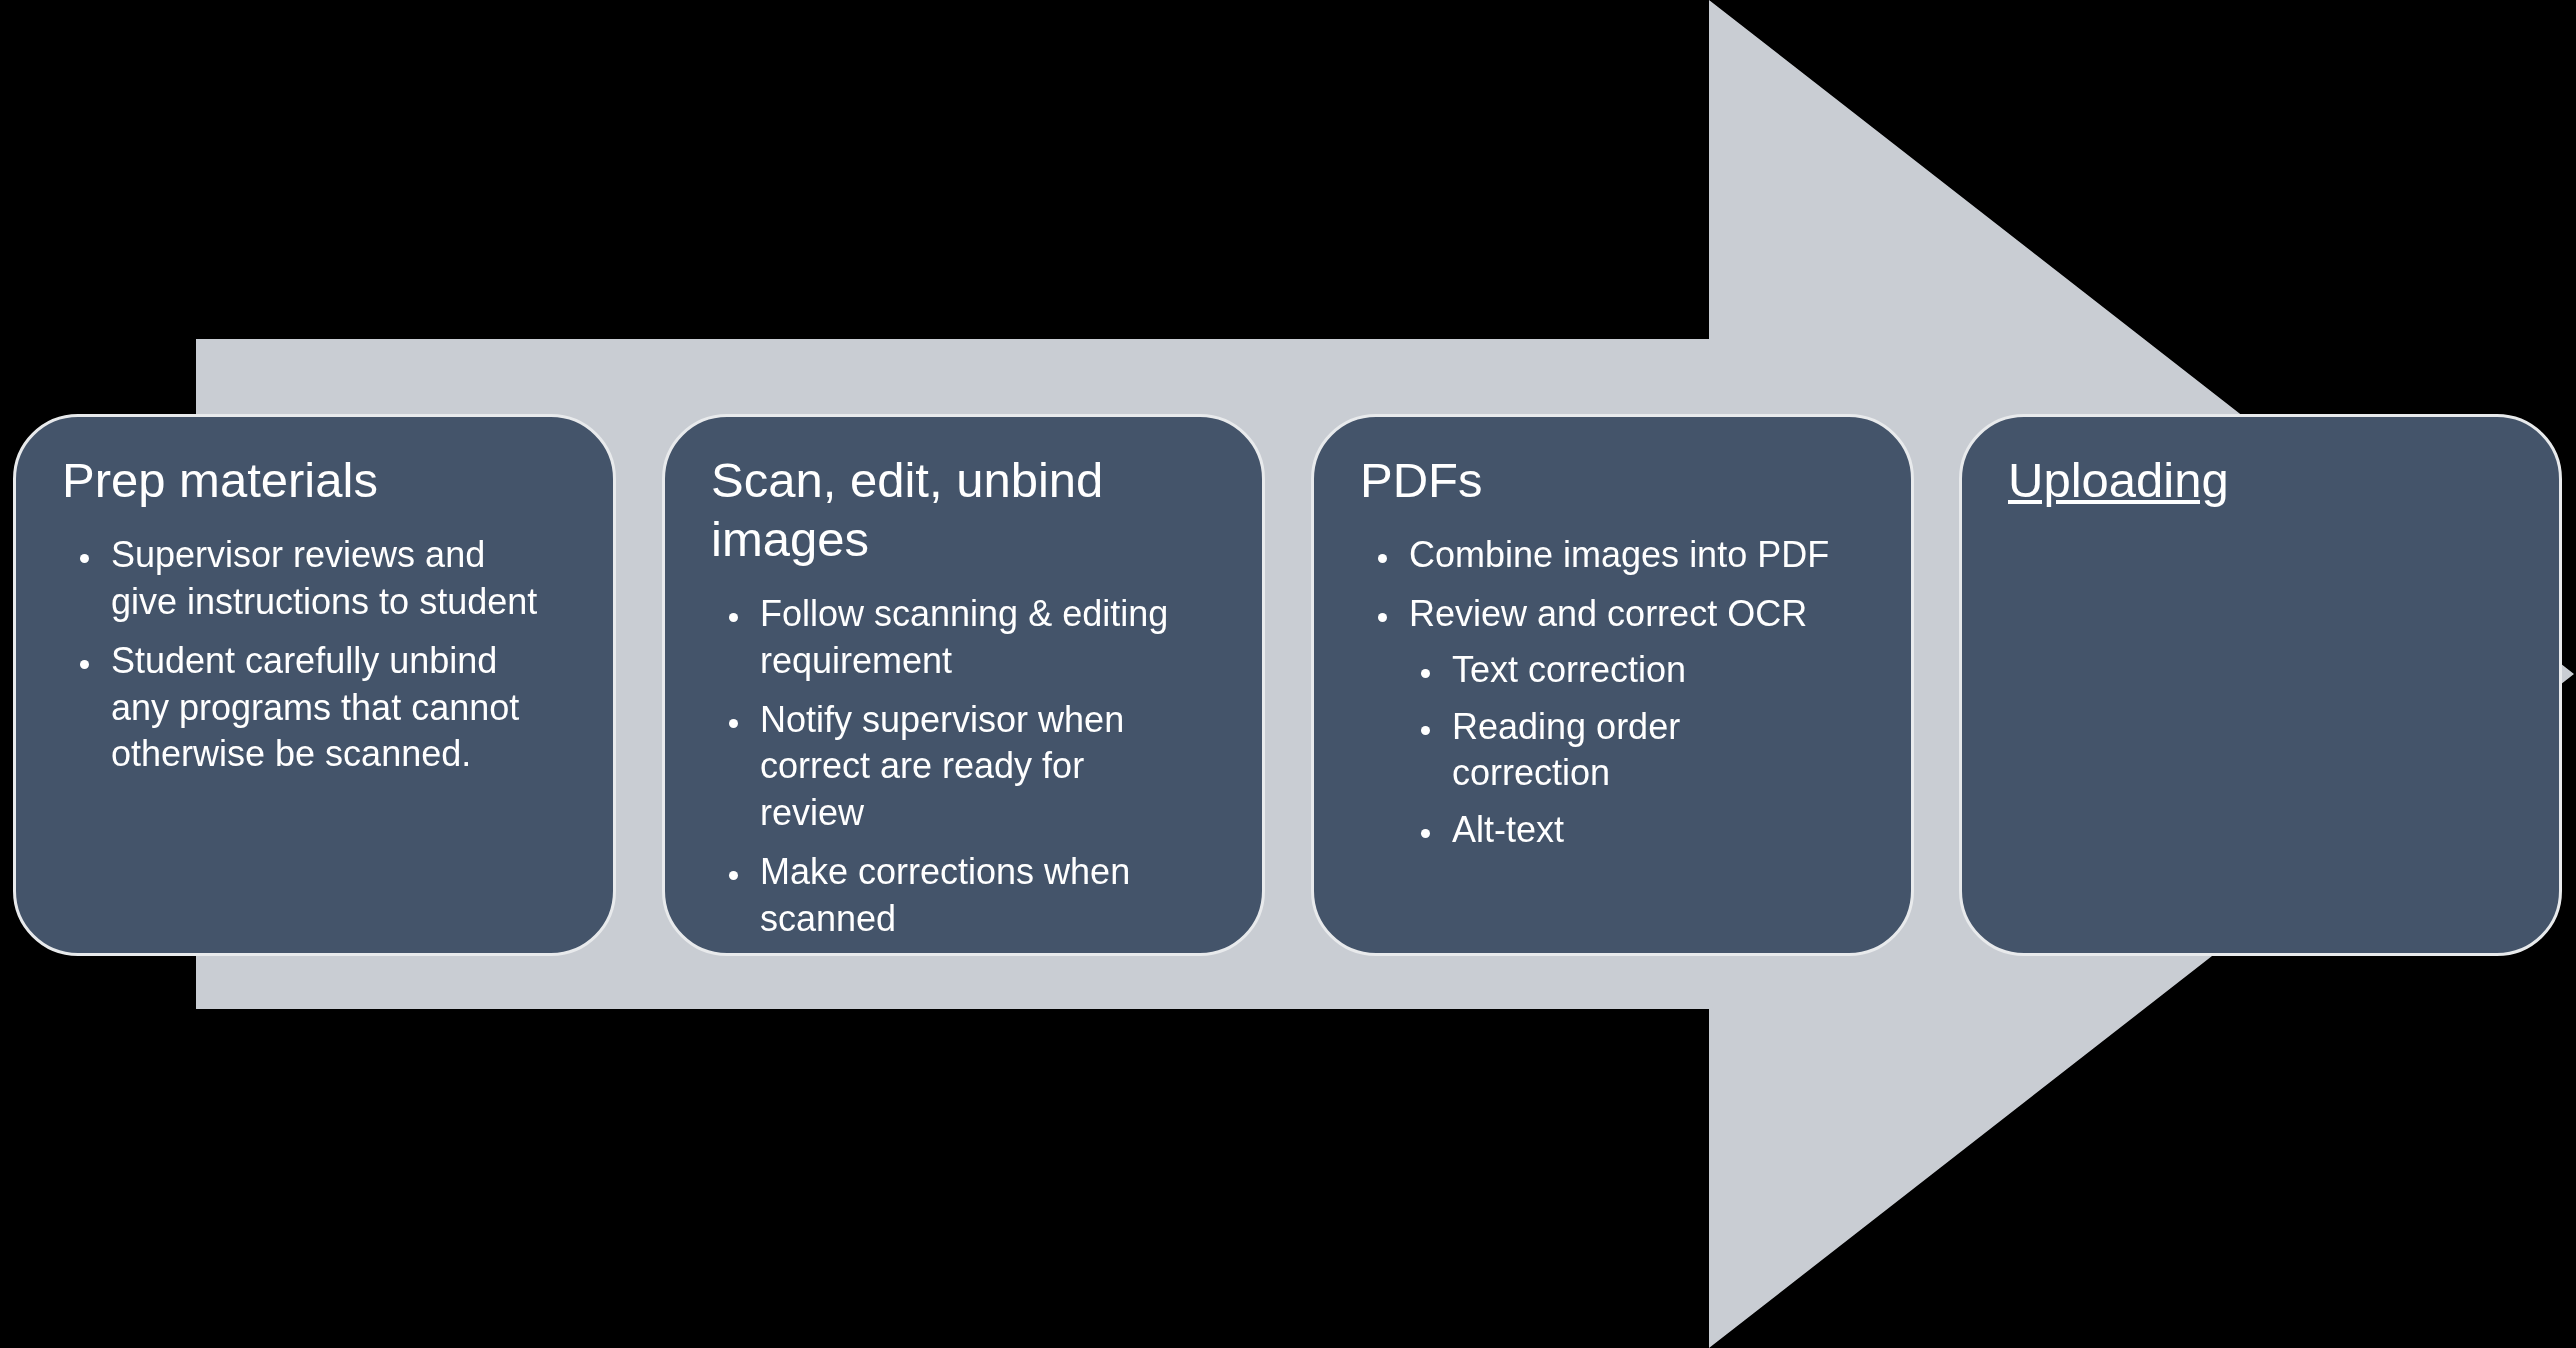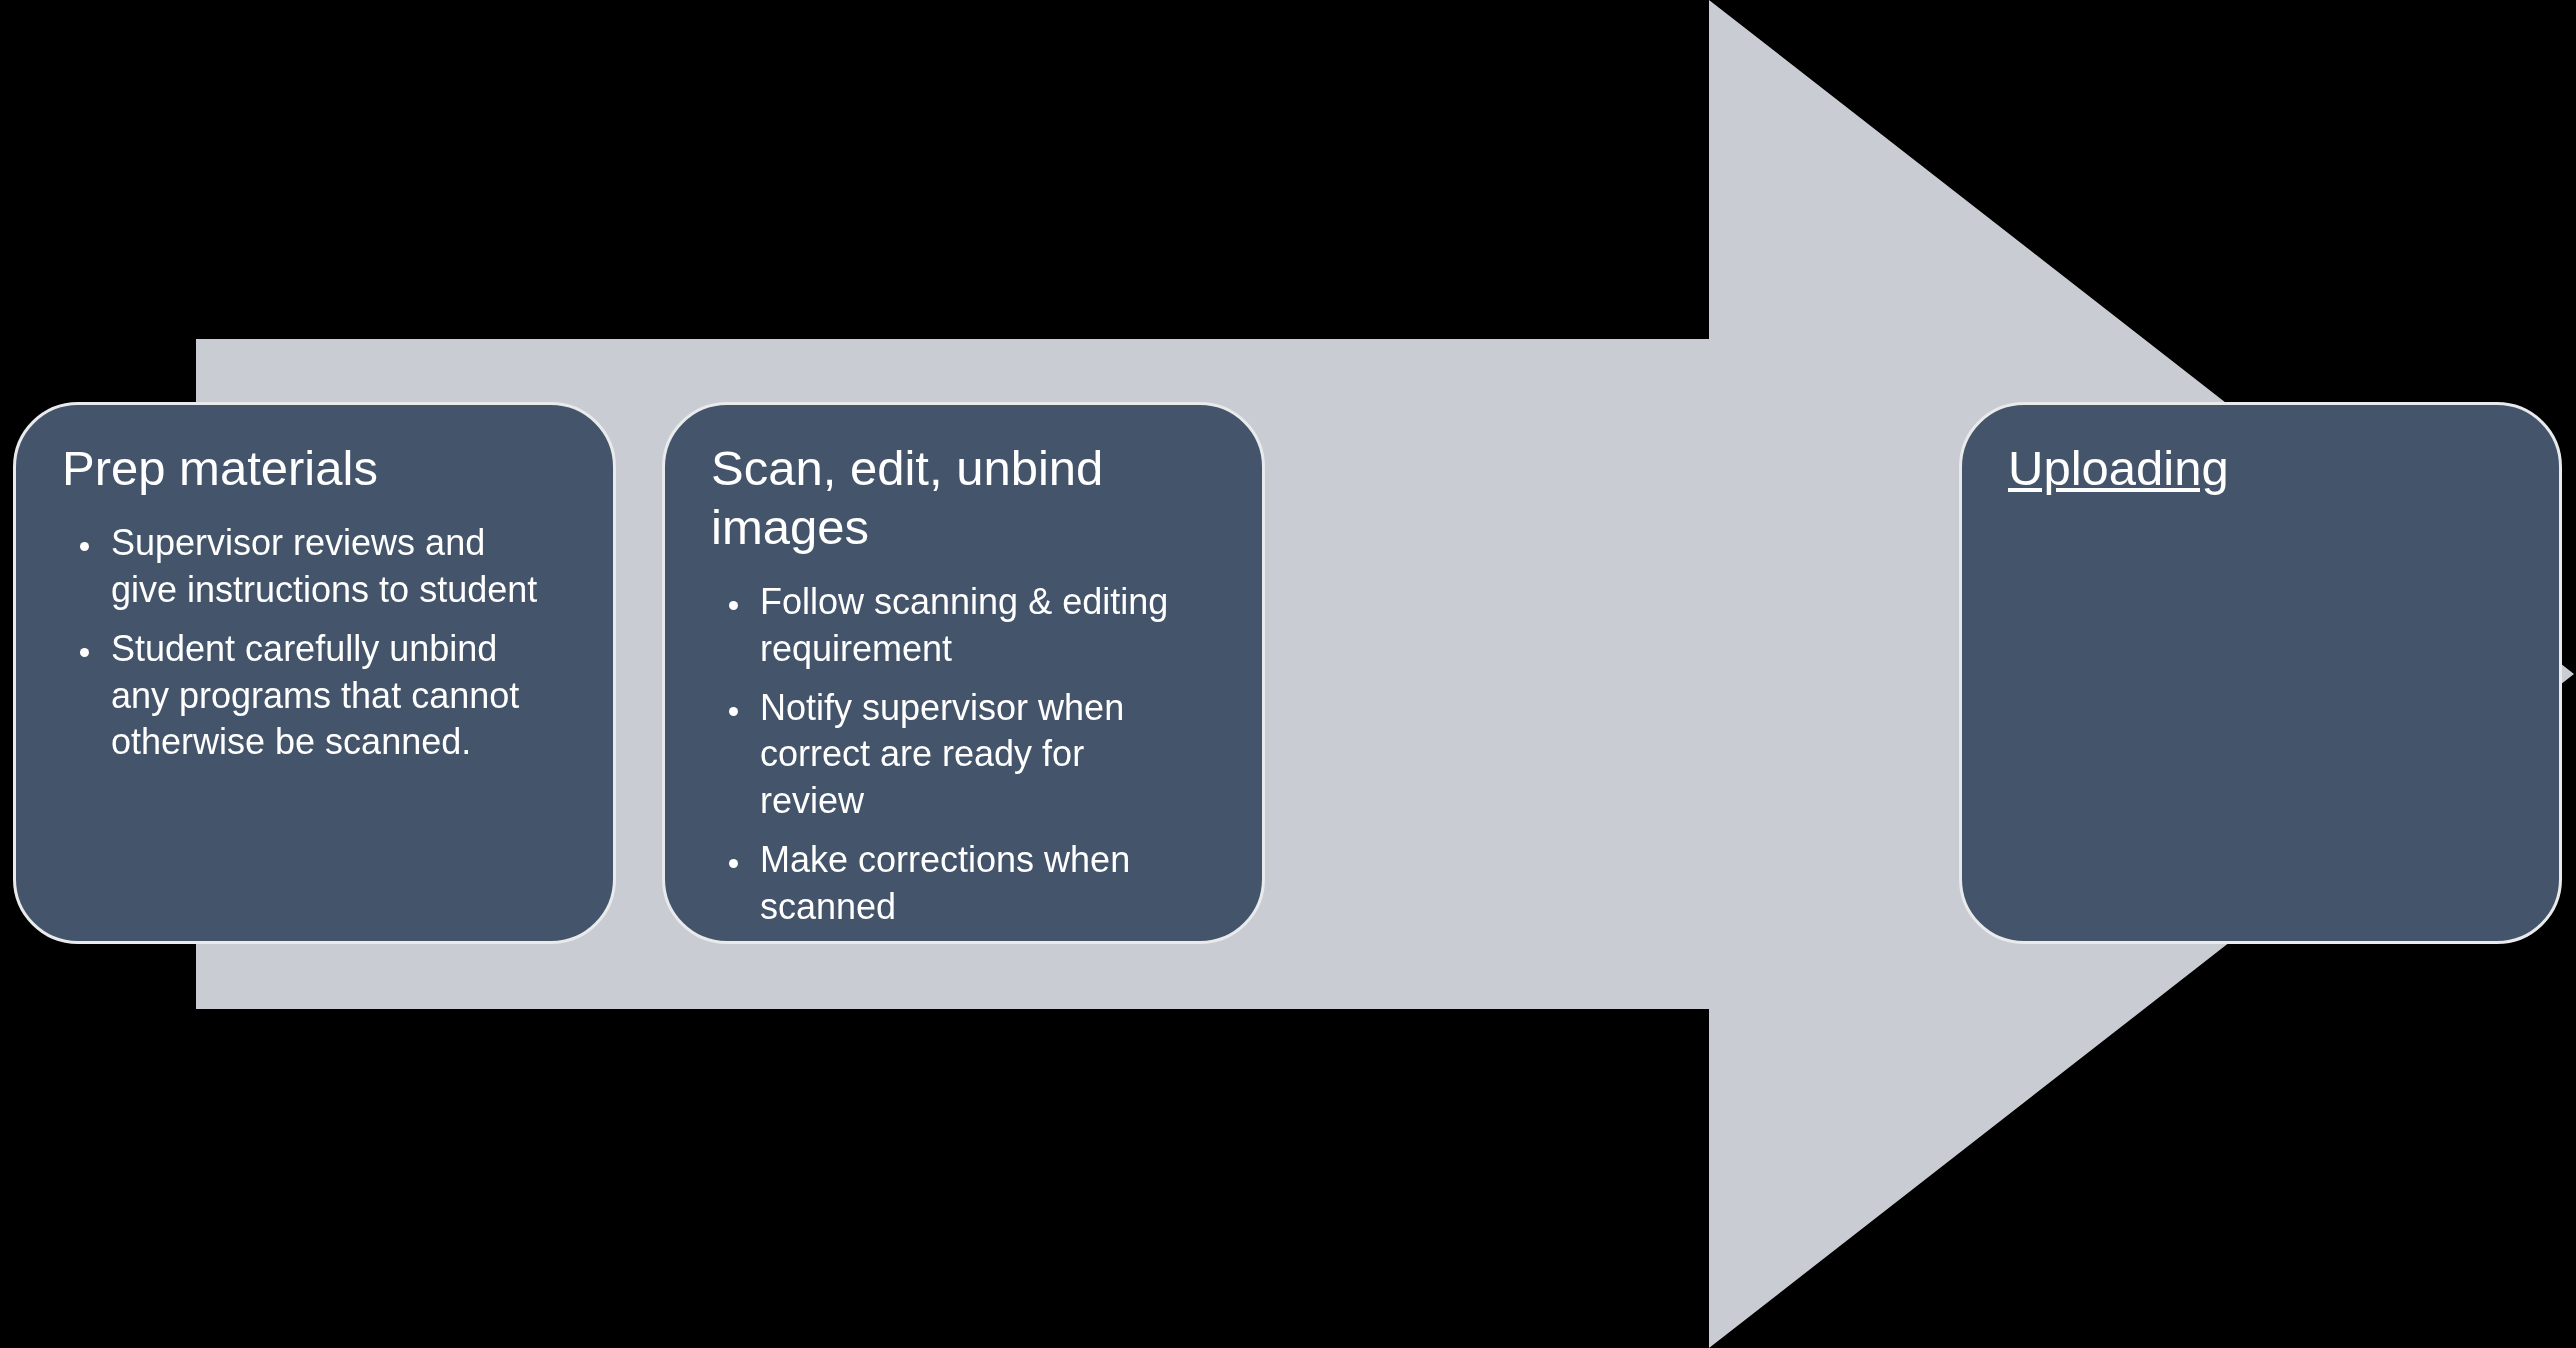--- a/index.html
+++ b/index.html
@@ -31,21 +31,21 @@
       1709px 339px,
       1709px 0px,
       2574px 674px,
       1709px 1348px,
       1709px 1009px,
       196px 1009px
     );
   }
   .step-box{
     position:absolute;
-    top:402px;
+    top:414px;
     width:603px;
     height:542px;
     background:var(--box);
     border:3px solid var(--box_border);
     border-radius:65px;
     padding:34px 66px 30px 46px;
     overflow:hidden;
   }
   .step-box.pos-0{left:13px;}
   .step-box.pos-1{left:662px;}
@@ -101,19 +101,32 @@
 
   <div class="step-box pos-1">
     <div class="box-title">Scan, edit, unbind images</div>
     <ul class="bullets">
       <li><span>Follow scanning &amp; editing requirement</span></li>
       <li><span>Notify supervisor when correct are ready for review</span></li>
       <li><span>Make corrections when scanned</span></li>
     </ul>
   </div>
 
+  <div class="step-box pos-2">
+    <div class="box-title">PDFs</div>
+    <ul class="bullets">
+      <li><span>Combine images into PDF</span></li>
+      <li><span>Review and correct OCR</span>
+        <ul class="sub-bullets">
+          <li><span>Text correction</span></li>
+          <li><span>Reading order correction</span></li>
+          <li><span>Alt-text</span></li>
+        </ul>
+      </li>
+    </ul>
+  </div>
 
   <div class="step-box pos-3">
     <div class="box-title">Uploading</div>
   </div>
 
 </div>
 
 
 </body></html>

